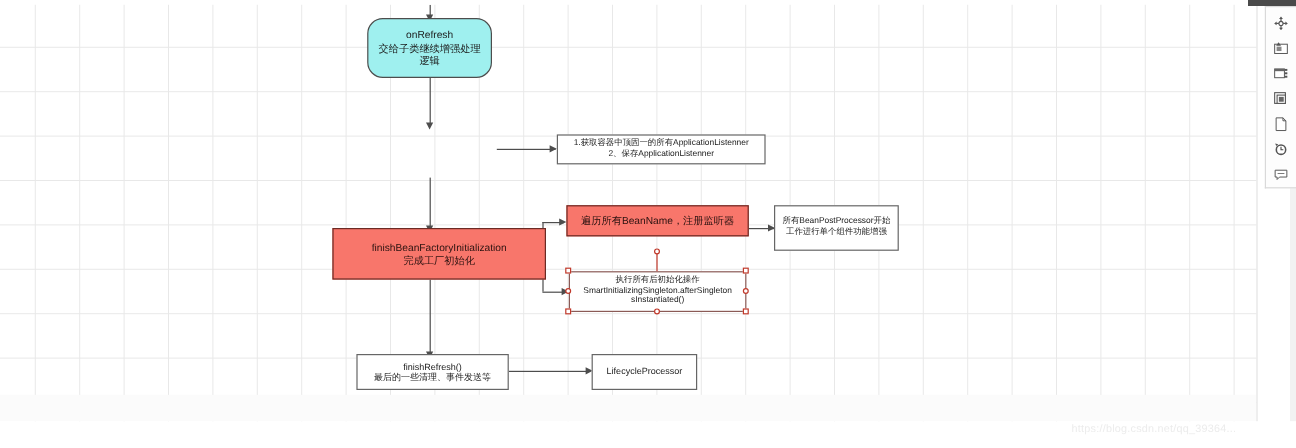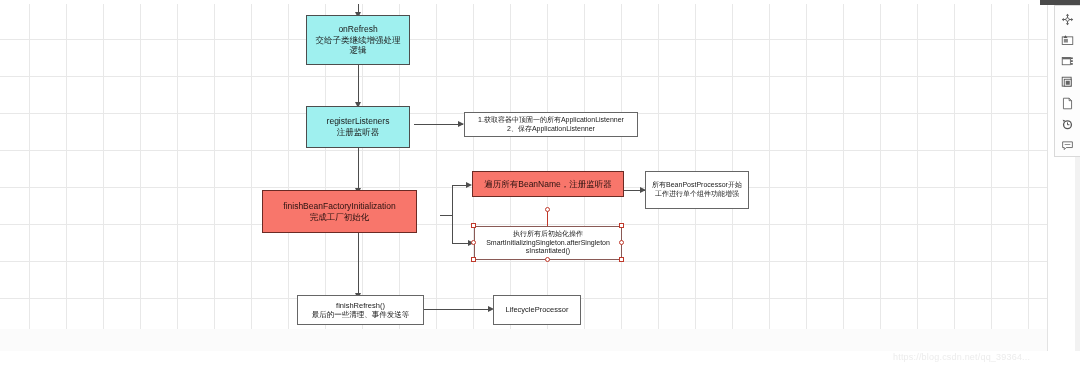--- a/index.html
+++ b/index.html
@@ -219,37 +219,33 @@
 
     <div class="line h" style="left:623px; top:186px; width:22px;"></div>
     <div class="arrow-right" style="left:640px; top:182.5px;"></div>
 
     <div class="line v" style="left:358px; top:229px; height:62px;"></div>
     <div class="arrow-down" style="left:354.5px; top:289px;"></div>
 
     <div class="line h" style="left:424px; top:305px; width:68px;"></div>
     <div class="arrow-right" style="left:488px; top:301.5px;"></div>
 
-    <div class="node cyan" style="left:306px; top:11px; width:104px; height:50px;">
+    <div class="node cyan" style="left:306px; top:11px; width:104px; height:50px;border-radius:13px;">
       <span class="lbl">onRefresh
 交给子类继续增强处理
 逻辑</span>
     </div>
 
-    <div class="node cyan" style="left:306px; top:102px; width:104px; height:42px;">
-      <span class="lbl">registerListeners
-注册监听器</span>
-    </div>
 
     <div class="node plain" style="left:464px; top:108px; width:174px; height:25px;">
       <span class="lbl">1.获取容器中顶固一的所有ApplicationListenner
 2、保存ApplicationListenner</span>
     </div>
 
-    <div class="node red" style="left:262px; top:186px; width:155px; height:43px;">
+    <div class="node red" style="left:277px; top:186px; width:178px; height:43px;">
       <span class="lbl">finishBeanFactoryInitialization
 完成工厂初始化</span>
     </div>
 
     <div class="node red" style="left:472px; top:167px; width:152px; height:26px;">
       <span class="lbl">遍历所有BeanName，注册监听器</span>
     </div>
 
     <div class="node plain" style="left:645px; top:167px; width:104px; height:38px;">
       <span class="lbl">所有BeanPostProcessor开始工作进行单个组件功能增强</span>

